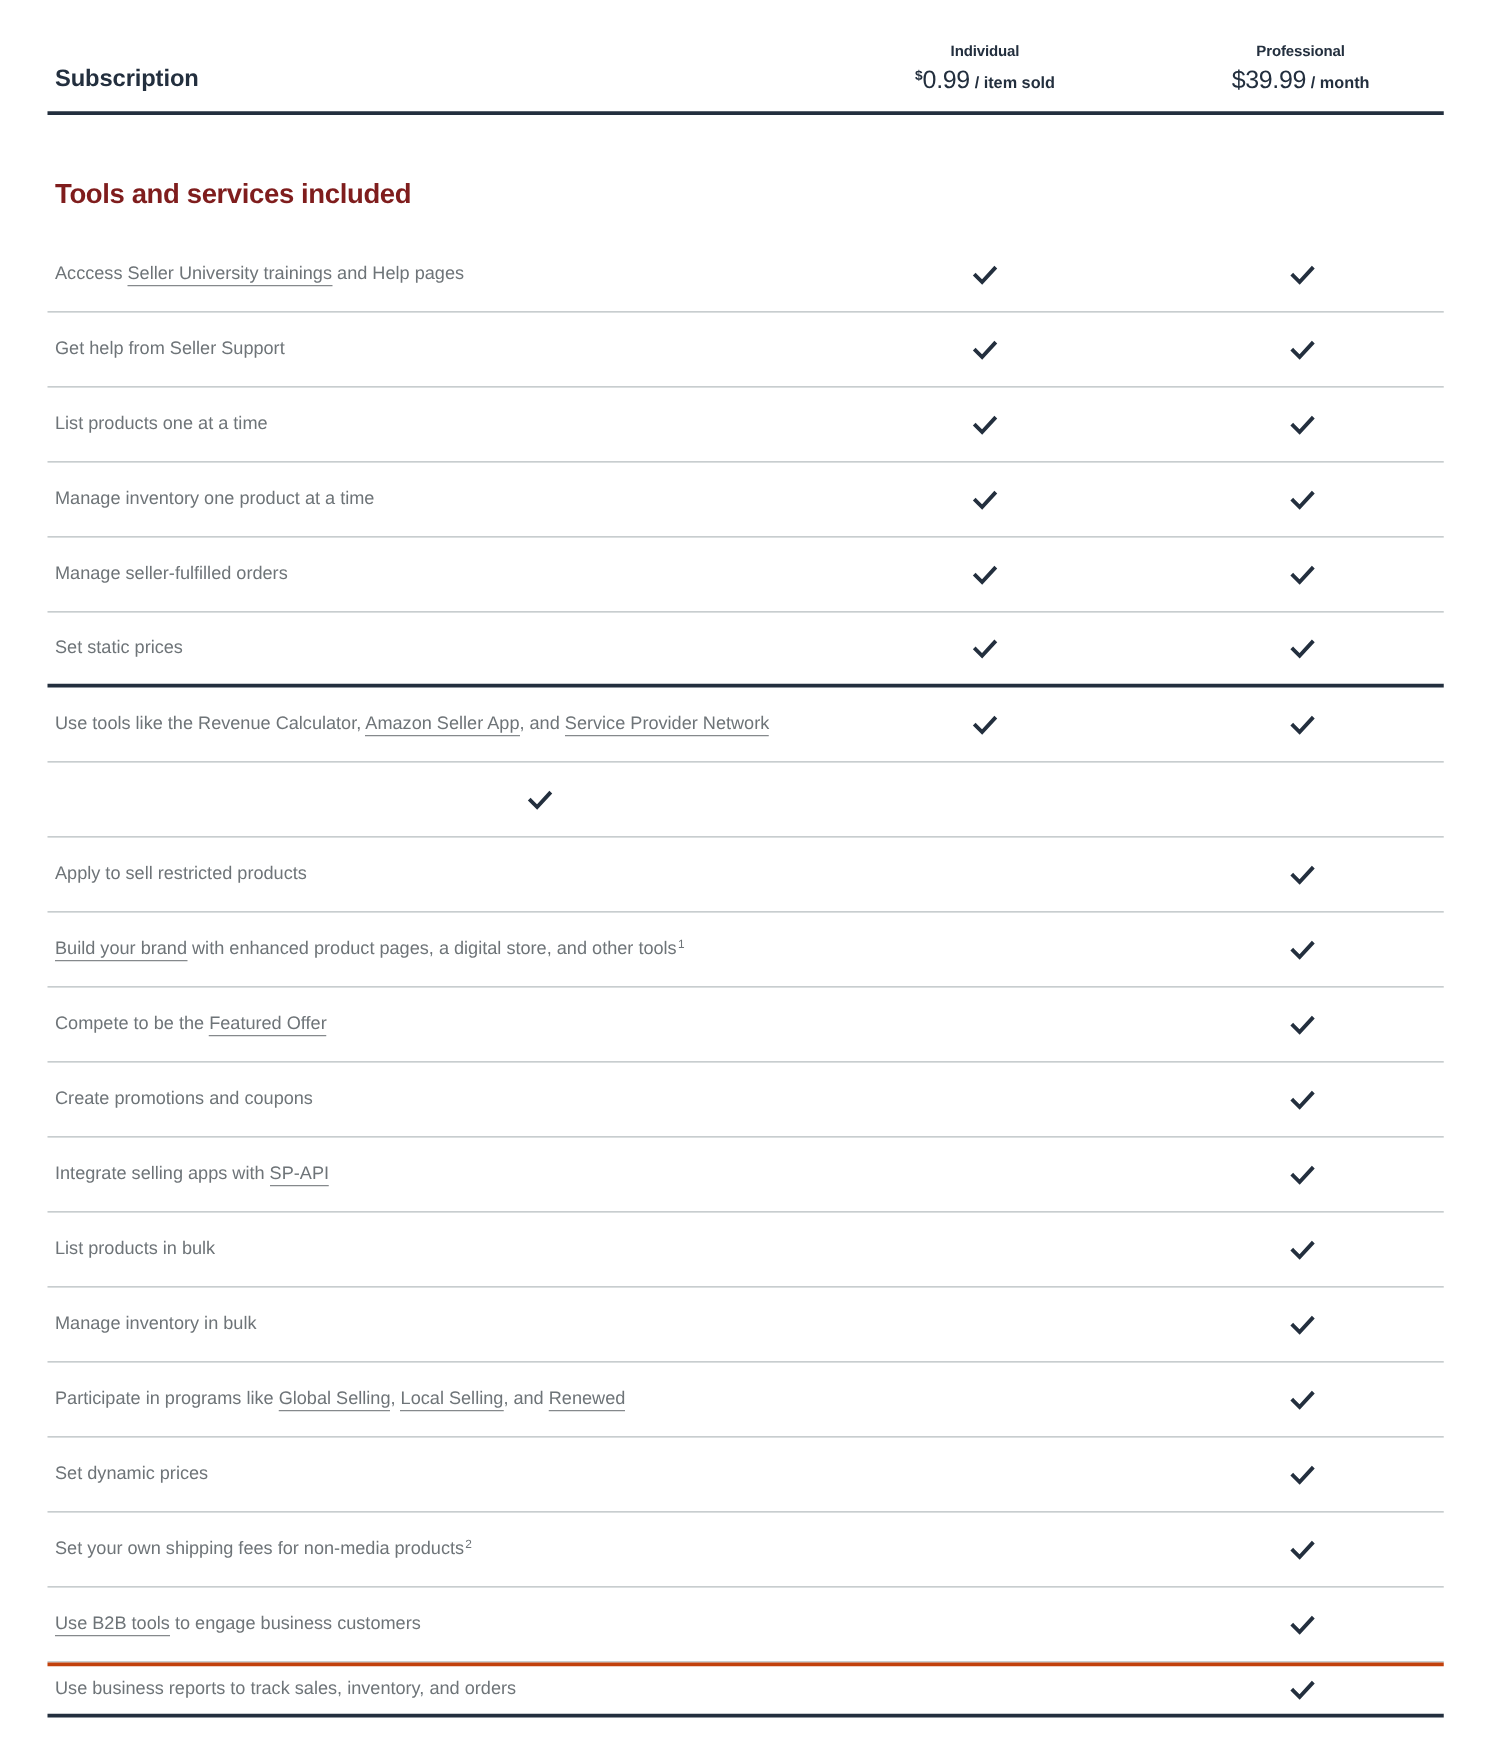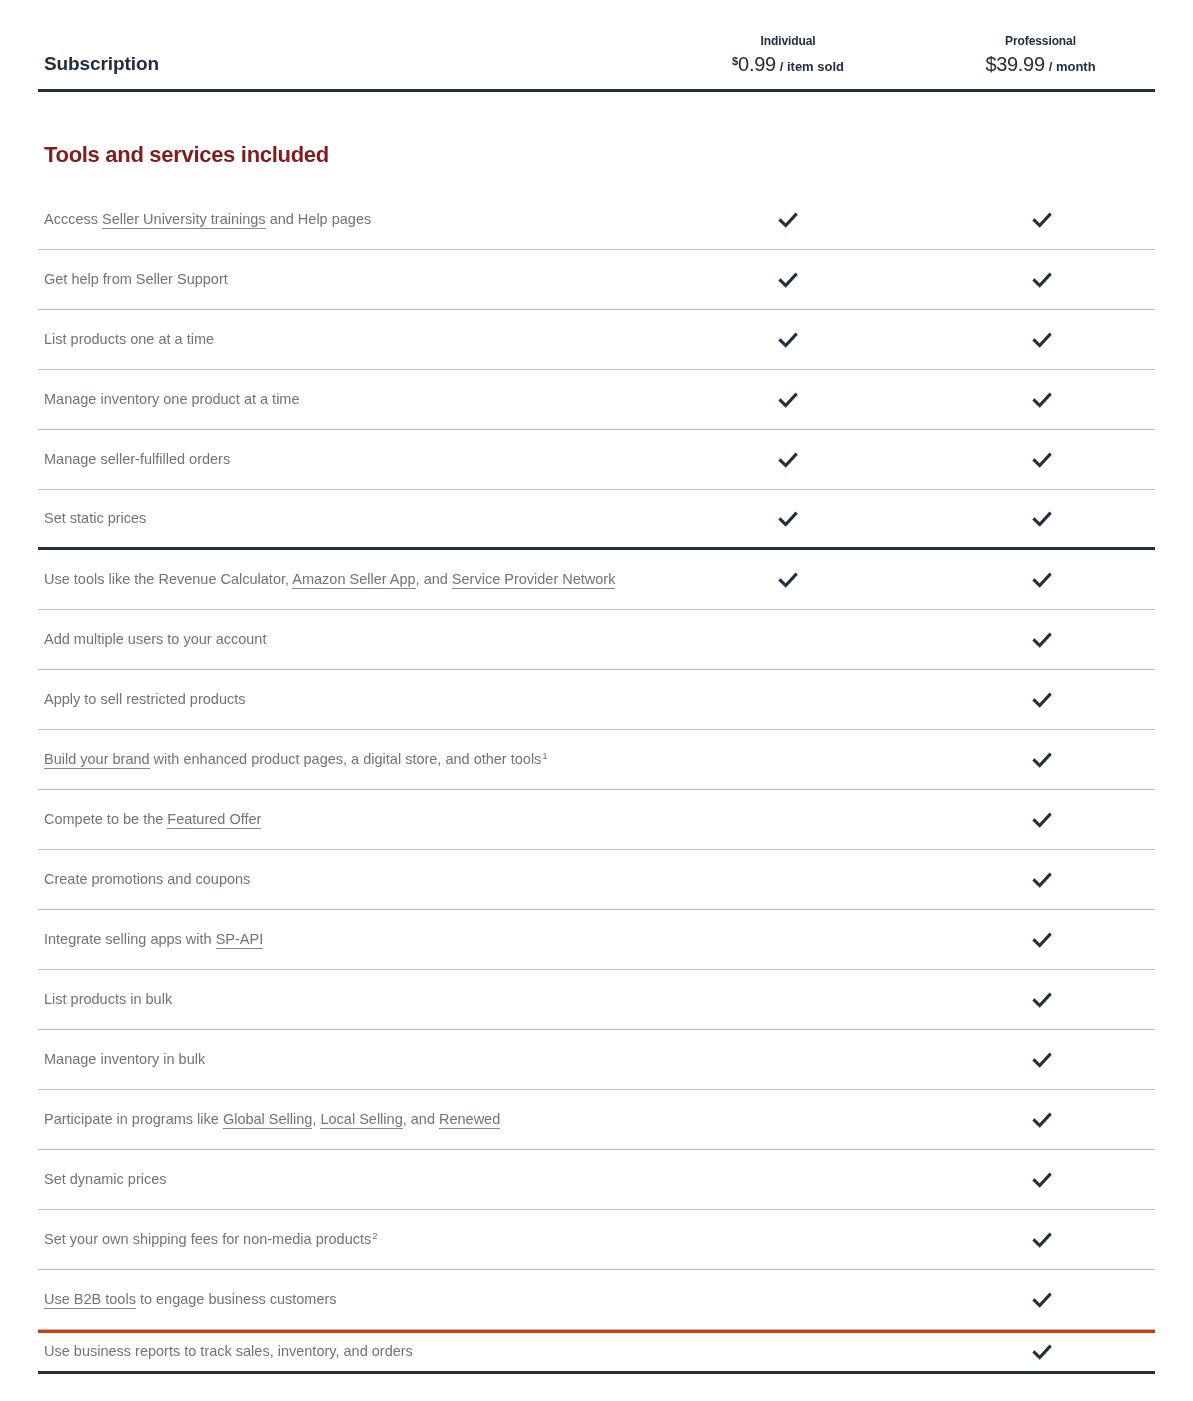--- a/index.html
+++ b/index.html
@@ -273,21 +273,20 @@
         </div>
         <div class="cell-check col2">
           <span class="chk">
             <svg width="24" height="24" viewBox="0 0 24 24" fill="none" stroke="#232f3e" stroke-width="3.1" stroke-linecap="square" stroke-linejoin="miter">
               <path d="M4.5 12.4 L9.7 17.6 L19.6 6.8"></path>
             </svg>
           </span>
         </div>
       </div>
       <div class="row">
-        <div class="cell-feature"><span>Add multiple users to your account</span></div>
         <div class="cell-check col1"></div>
         <div class="cell-check col2">
           <span class="chk">
             <svg width="24" height="24" viewBox="0 0 24 24" fill="none" stroke="#232f3e" stroke-width="3.1" stroke-linecap="square" stroke-linejoin="miter">
               <path d="M4.5 12.4 L9.7 17.6 L19.6 6.8"></path>
             </svg>
           </span>
         </div>
       </div>
       <div class="row">

